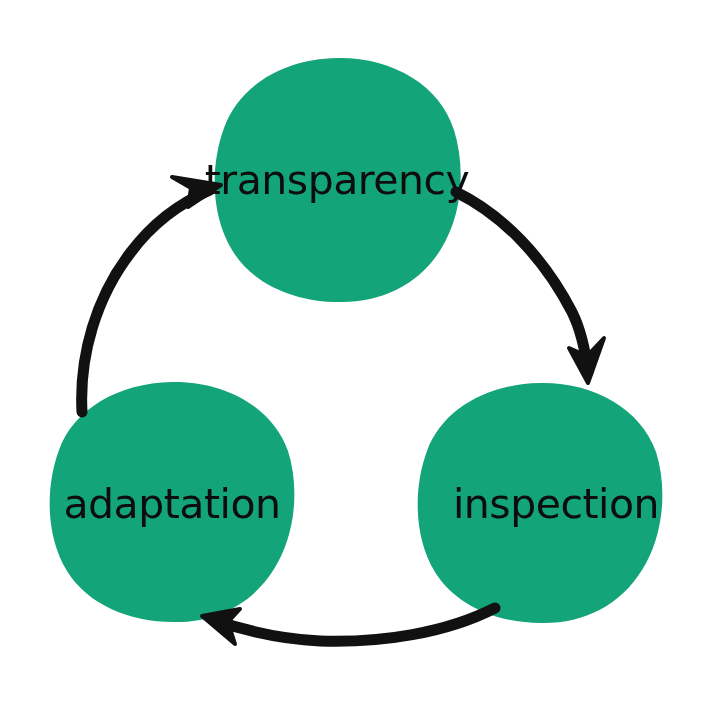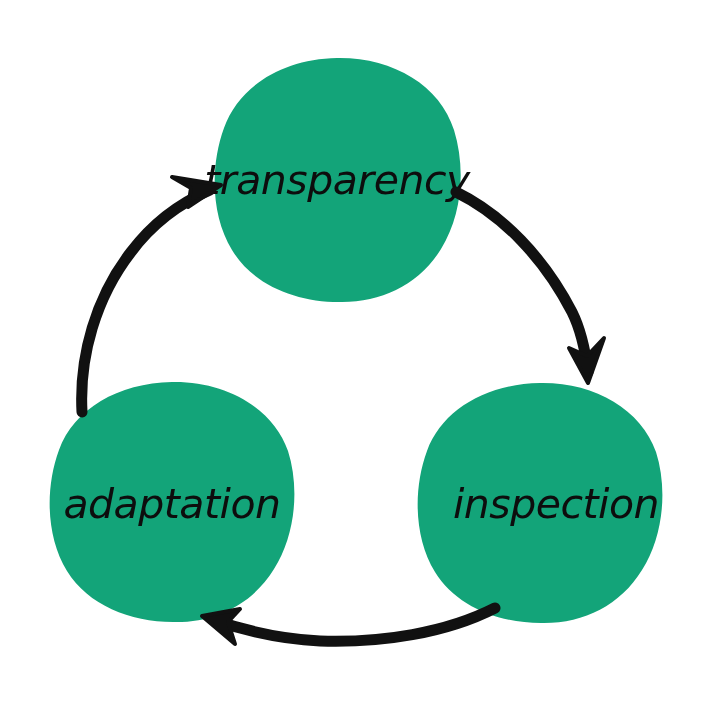--- a/index.html
+++ b/index.html
@@ -13,21 +13,20 @@
     position: relative;
     overflow: hidden;
     font-family: "DejaVu Sans", sans-serif;
   }
   #canvas-root {
     position: absolute;
     left: 0;
     top: 0;
     width: 720px;
     height: 718px;
-    font-style: italic;
   }
   svg.diagram {
     position: absolute;
     left: 0;
     top: 0;
     width: 720px;
     height: 718px;
     display: block;
   }
   .node-label {

